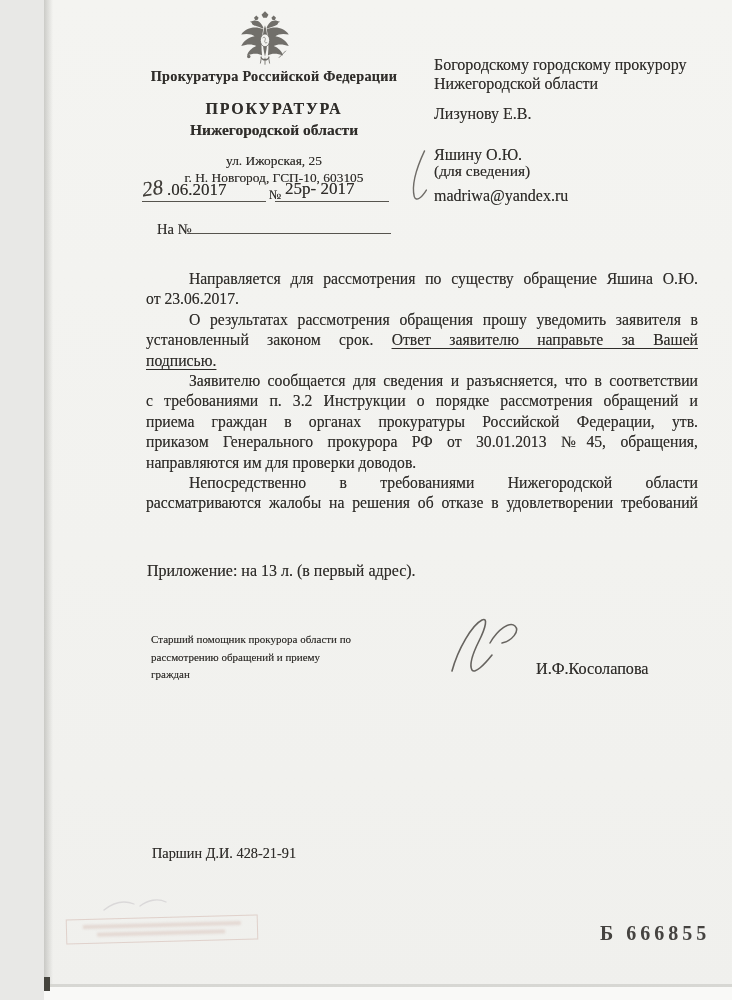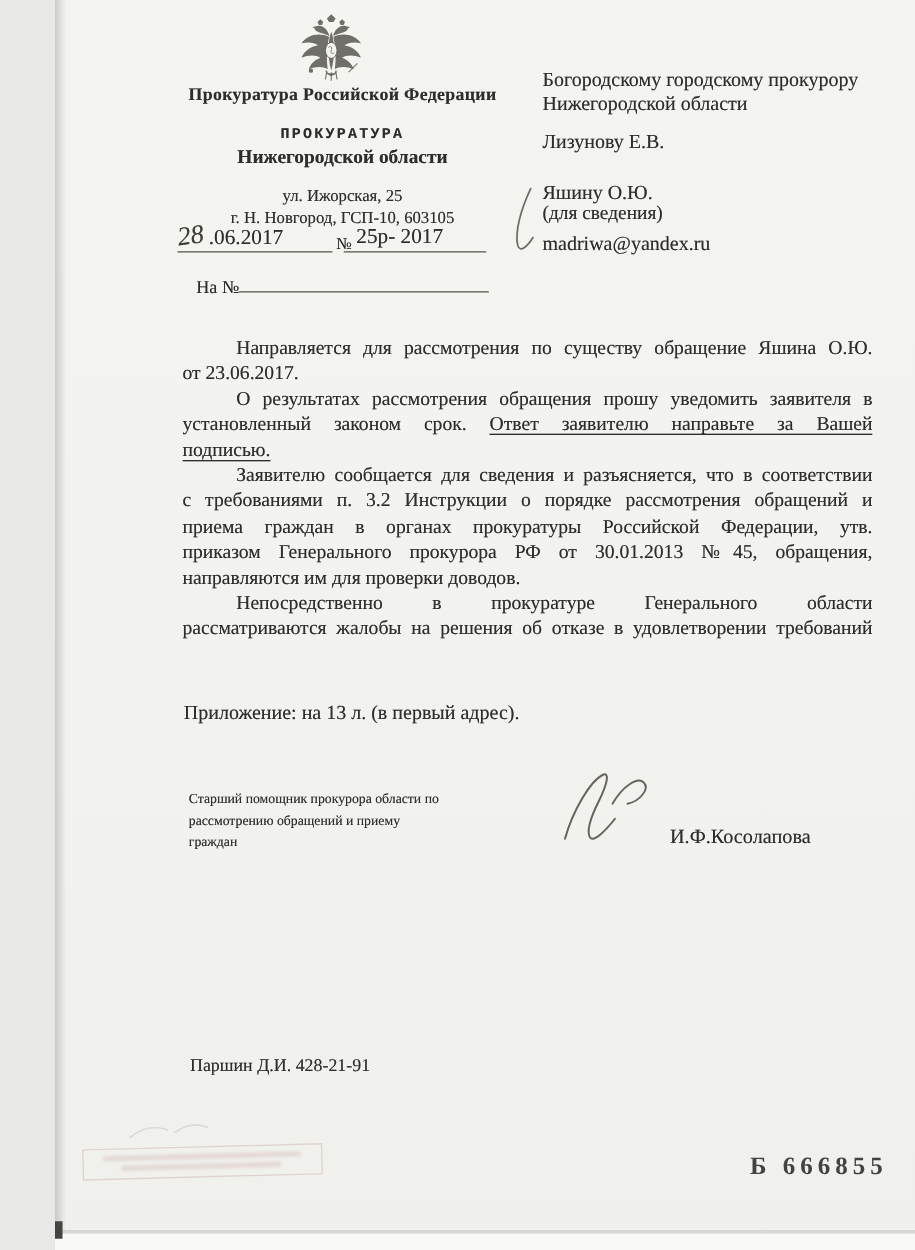--- a/index.html
+++ b/index.html
@@ -18,21 +18,21 @@
   .edge-left{left:0;top:0;width:9px;height:1000px;
     background:linear-gradient(90deg,rgba(110,110,104,.30),rgba(110,110,104,0));}
   .paper-edge{left:0;top:984px;width:732px;height:3px;background:#cfcfc9;opacity:.75;}
   .scan-strip{left:0;top:987px;width:732px;height:13px;background:#f9f9f7;}
   .edge-notch{left:0;top:977px;width:6px;height:14px;background:#45443e;}
 
   
   .lh{left:60px;top:10px;width:340px;text-align:center;}
   .emblem{width:58px;height:56px;margin:0 0 2px 132px;}
   .lh-parent{font-weight:bold;font-size:14.2px;letter-spacing:.3px;}
-  .lh-title{font-weight:bold;font-size:12px;letter-spacing:1.8px;margin-top:15px;font-family:Liberation Mono, monospace;}
+  .lh-title{font-weight:bold;font-size:16px;letter-spacing:1.8px;margin-top:15px;}
   .lh-region{font-weight:bold;font-size:15.5px;margin-top:3px;}
   .lh-addr{font-size:13.4px;line-height:17px;margin-top:13px;white-space:pre-line;}
 
   .date-row{left:98px;top:179px;width:250px;height:28px;font-size:17px;}
   .hw-day{position:absolute;left:0;top:-3px;font-size:21px;font-style:italic;
     transform:rotate(-8deg);color:#403d38;}
   .date-rest{position:absolute;left:25px;top:1px;}
   .ul1{position:absolute;left:0;top:22px;width:124px;border-bottom:1px solid #56544e;}
   .num-label{position:absolute;left:127px;top:8px;font-size:13px;}
   .num-value{position:absolute;left:143px;top:0;font-size:17px;}
@@ -142,21 +142,21 @@
     <div class="bl ind jlast"><span>Направляется для рассмотрения по существу обращение Яшина О.Ю.</span></div>
     <div class="bl"><span>от 23.06.2017.</span></div>
     <div class="bl ind jlast"><span>О результатах рассмотрения обращения прошу уведомить заявителя в</span></div>
     <div class="bl jlast"><span>установленный законом срок. </span><span class="u">Ответ заявителю направьте за Вашей</span></div>
     <div class="bl"><span class="u">подписью.</span></div>
     <div class="bl ind jlast"><span>Заявителю сообщается для сведения и разъясняется, что в соответствии</span></div>
     <div class="bl jlast"><span>с требованиями п. 3.2 Инструкции о порядке рассмотрения обращений и</span></div>
     <div class="bl jlast"><span>приема граждан в органах прокуратуры Российской Федерации, утв.</span></div>
     <div class="bl jlast"><span>приказом Генерального прокурора РФ от 30.01.2013 №45, обращения,</span></div>
     <div class="bl"><span>направляются им для проверки доводов.</span></div>
-    <div class="bl ind jlast"><span>Непосредственно в прокуратуре Генерального области</span></div>
+    <div class="bl ind jlast"><span>Непосредственно в требованиями Нижегородской области</span></div>
     <div class="bl jlast"><span>рассматриваются жалобы на решения об отказе в удовлетворении требований</span></div>
   </div>
 
   <div class="abs attachment soft">Приложение: на 13 л. (в первый адрес).</div>
 
   <div class="abs sig-title soft">Старший помощник прокурора области по
 рассмотрению обращений и приему
 граждан</div>
   <div class="abs sig-glyph">
     <svg viewBox="0 0 100 70" width="100" height="72">

